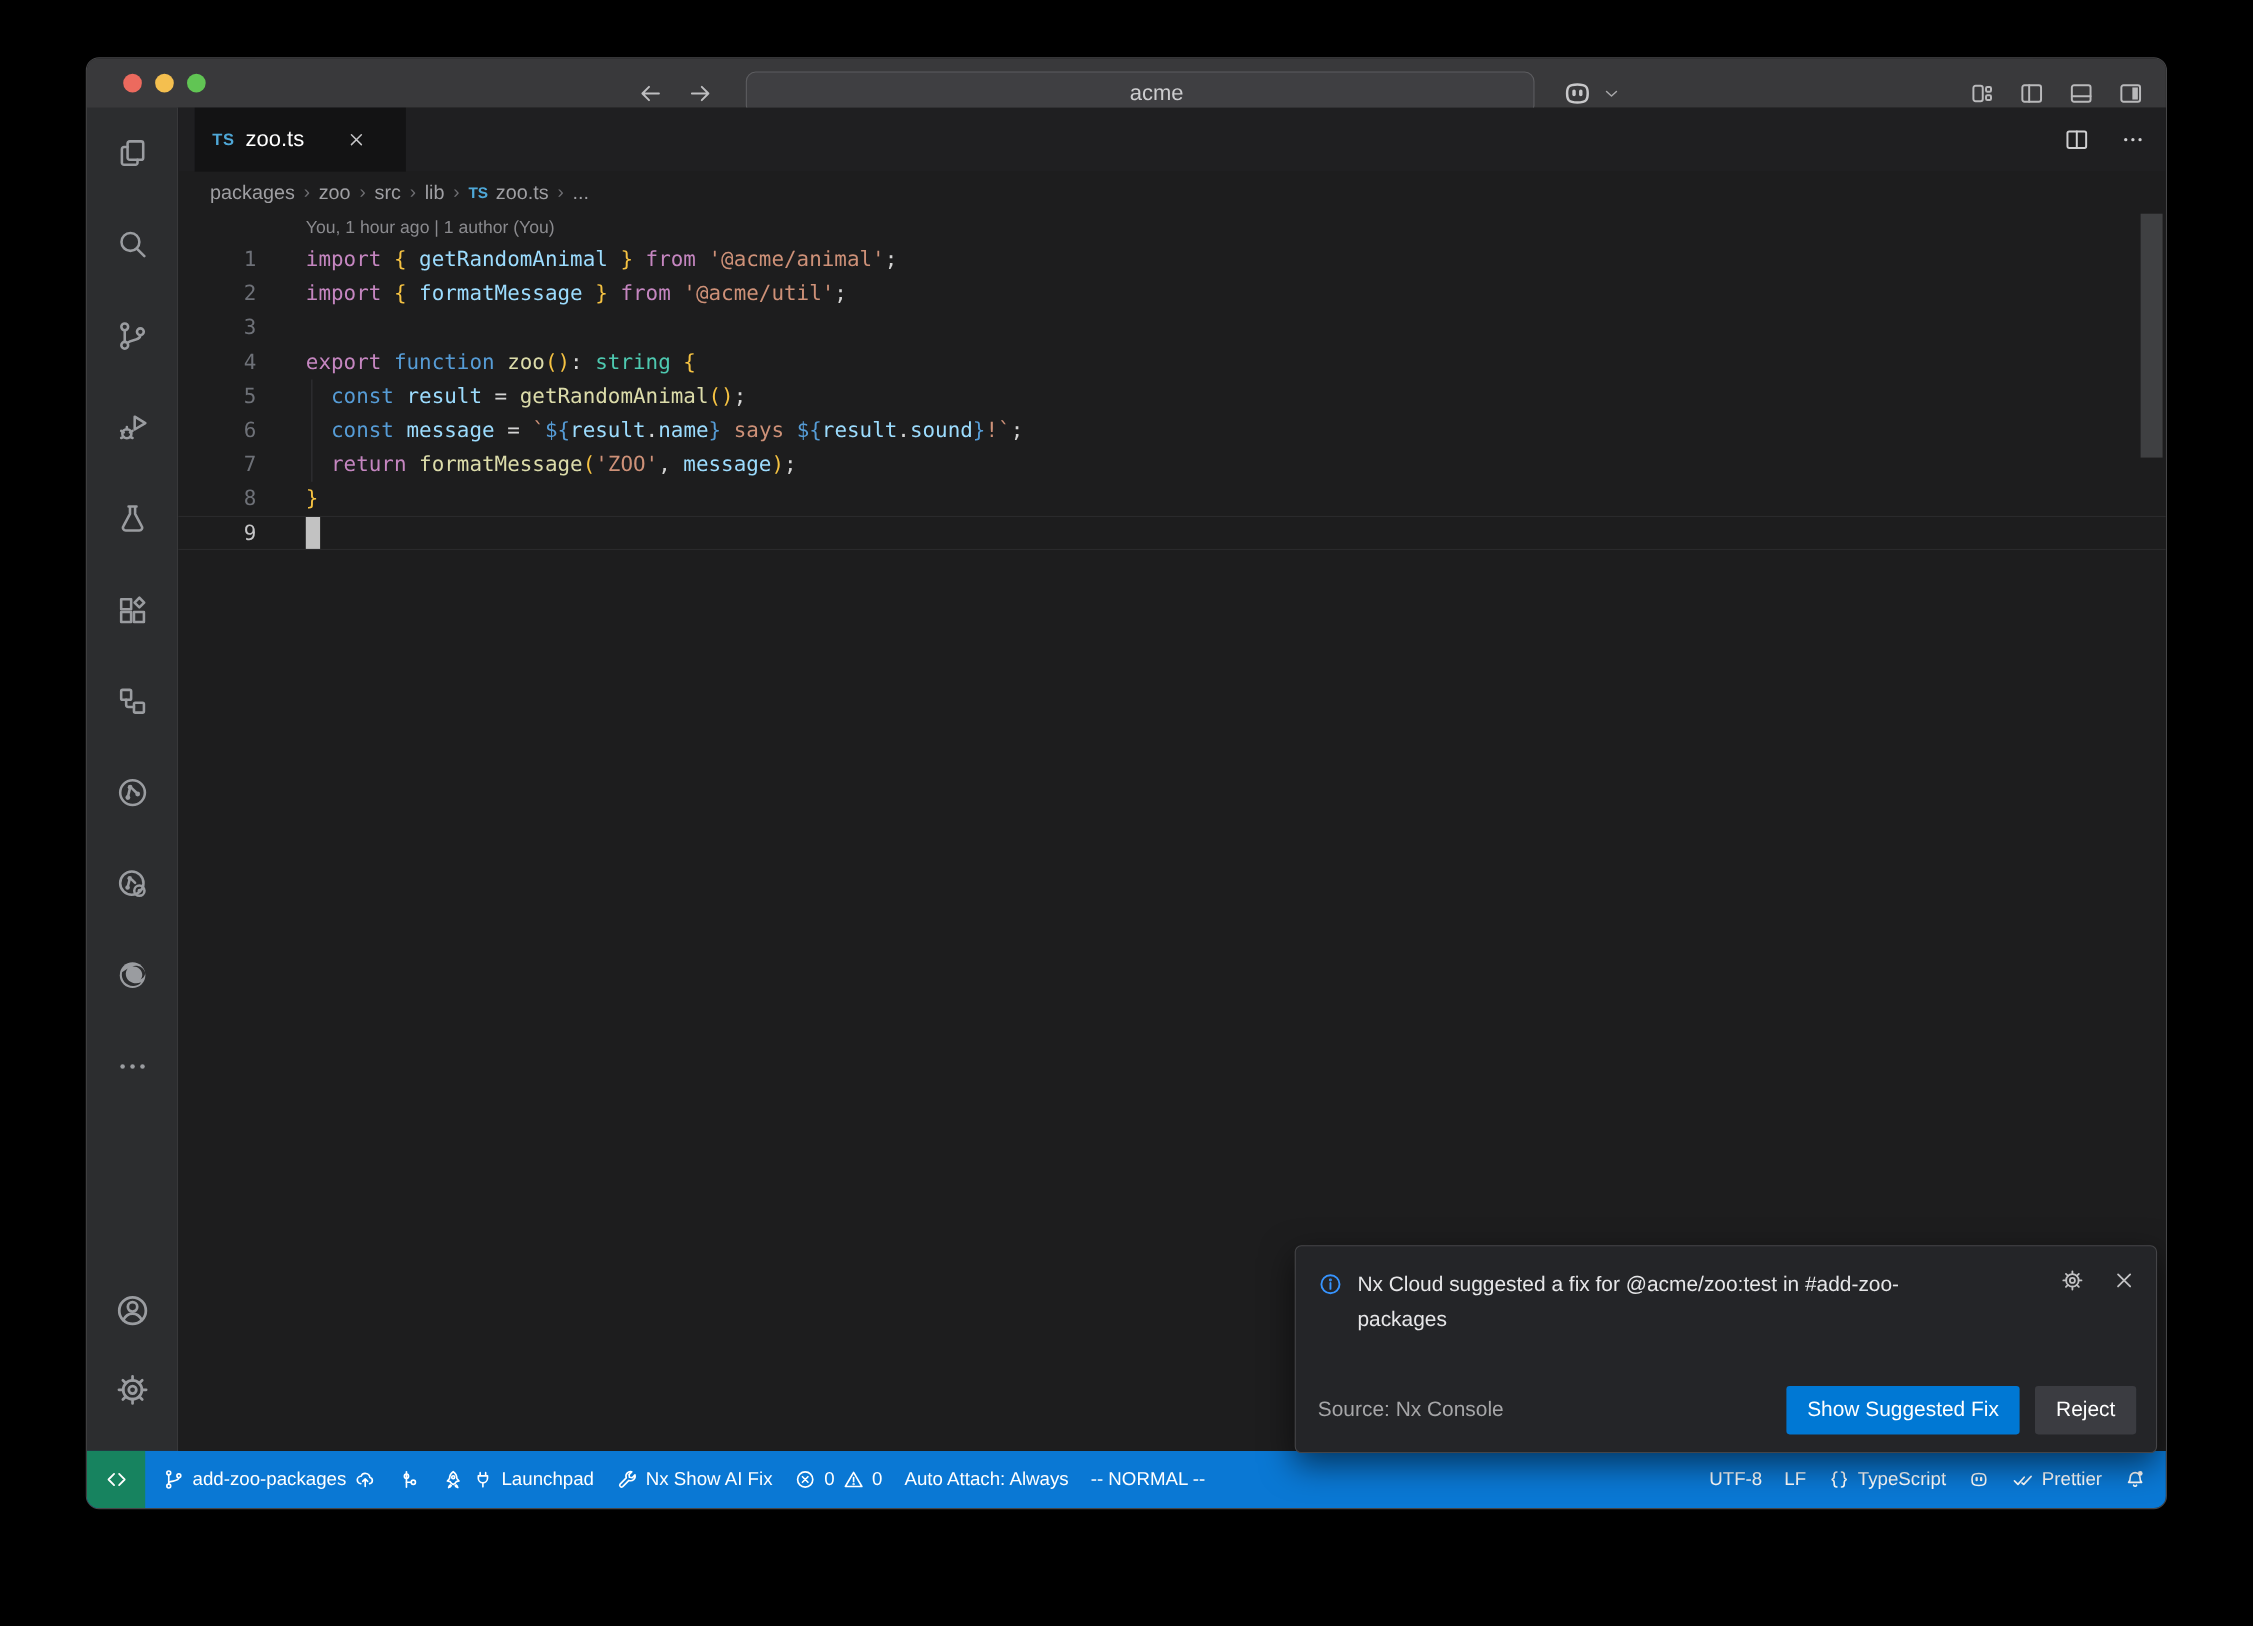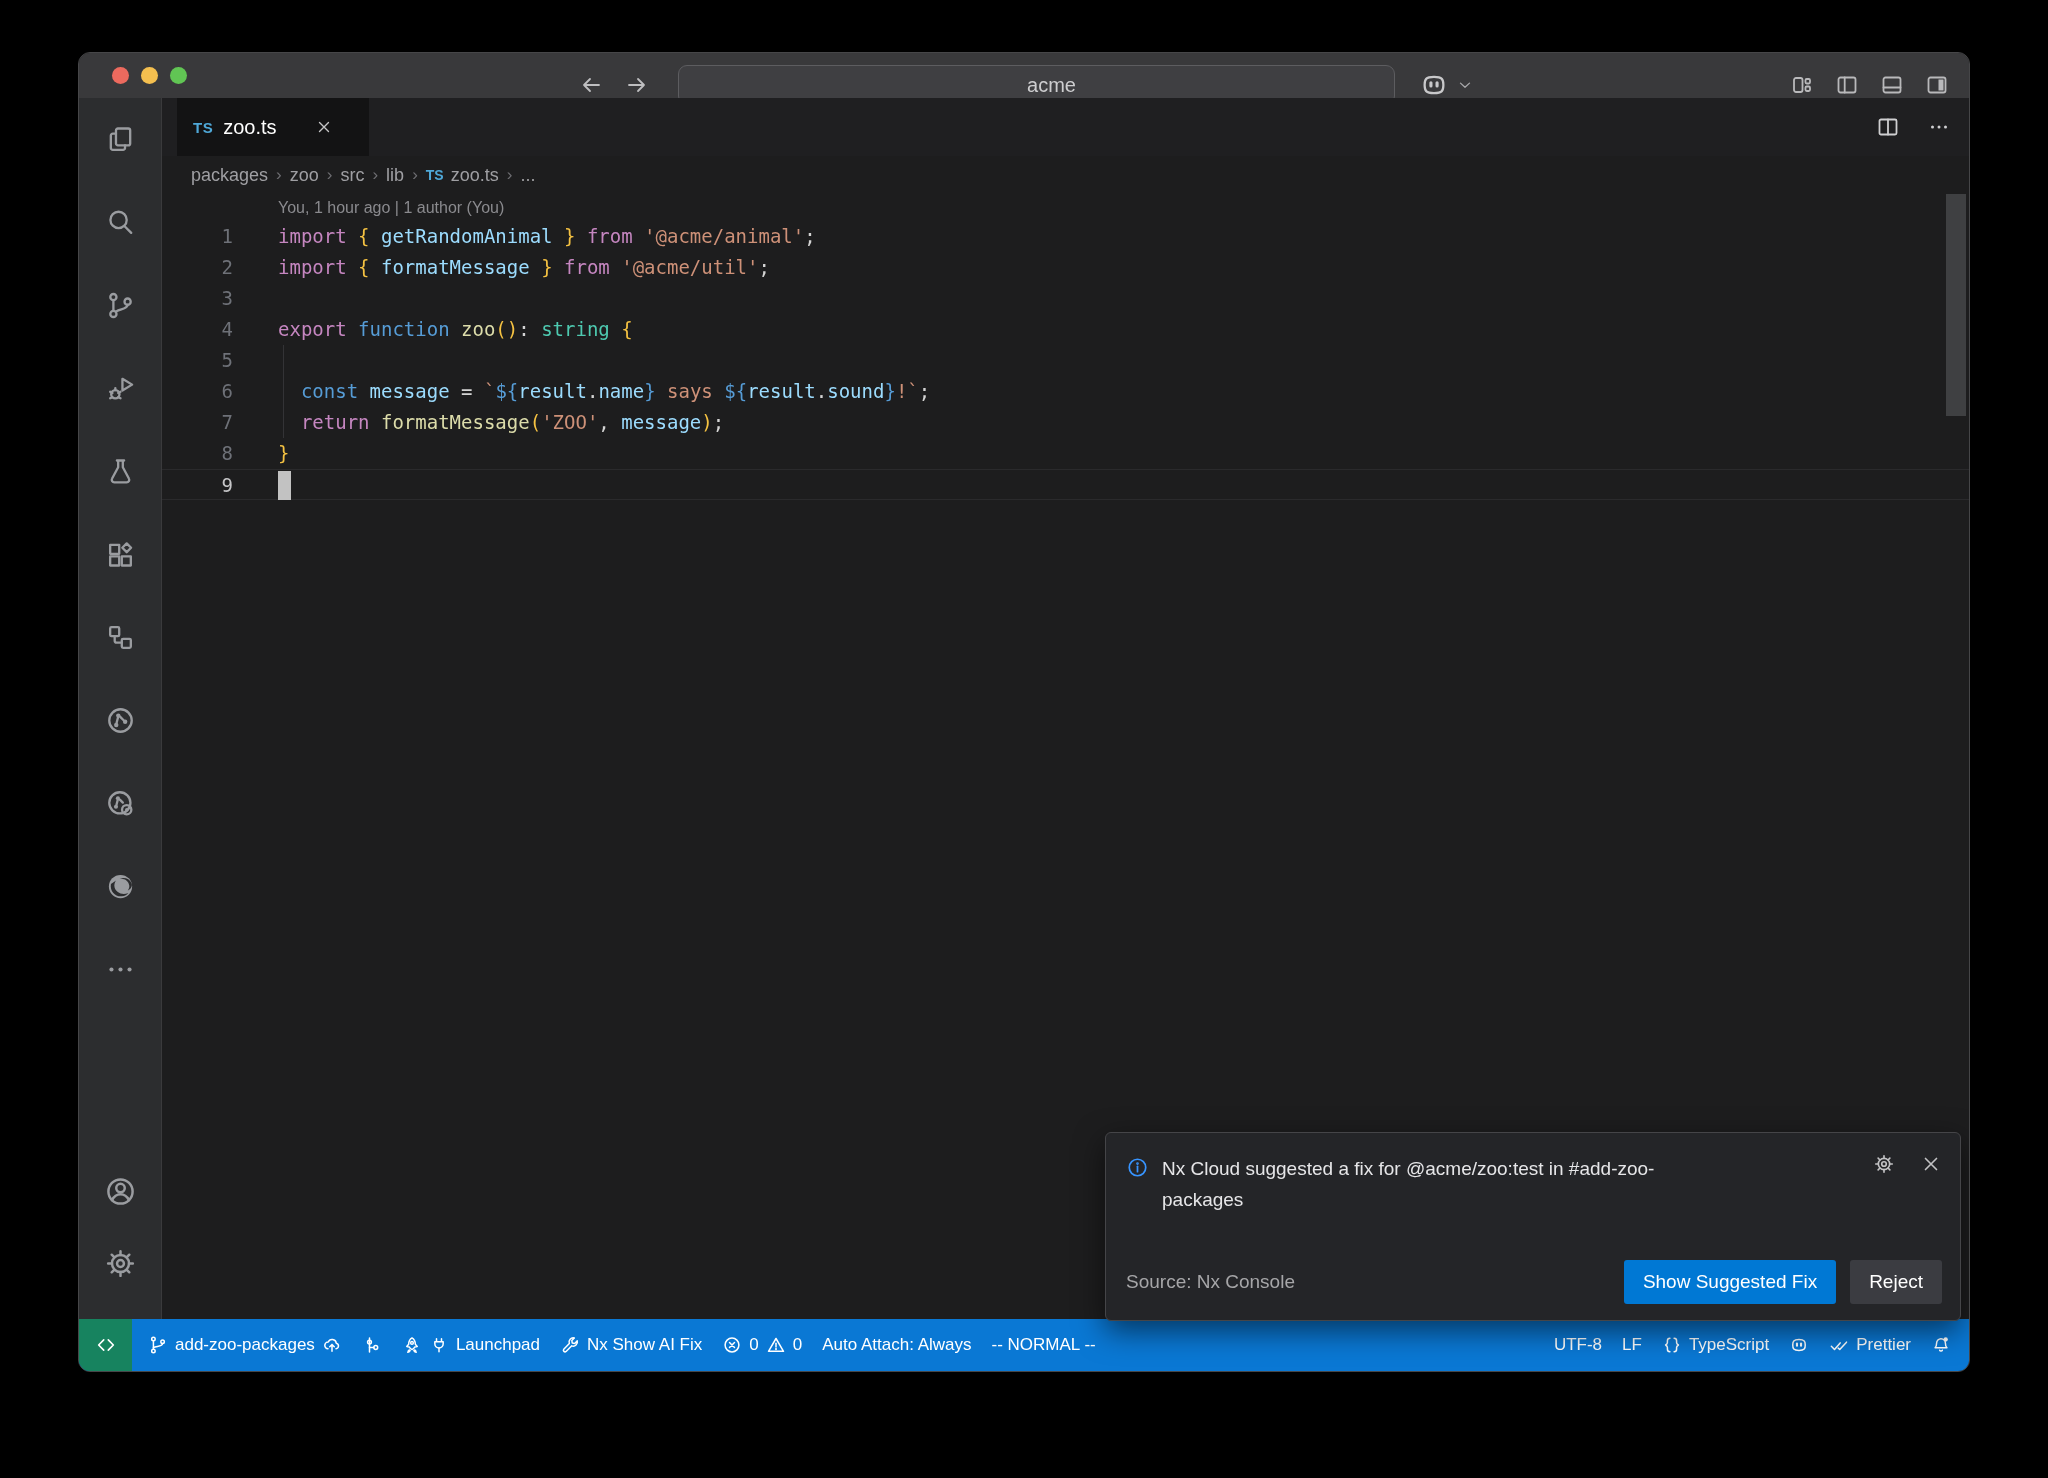--- a/index.html
+++ b/index.html
@@ -63,21 +63,21 @@
   .scroll-thumb{position:absolute;right:3px;top:0;width:20px;height:222px;background:#3F4042;cursor:pointer;}
   
   .statusbar{height:52px;flex:0 0 auto;display:flex;align-items:stretch;background:#0A78D4;color:#FFFFFF;font-size:17px;}
   .remote{width:53px;background:#17835F;display:flex;align-items:center;justify-content:center;cursor:pointer;}
   .remote .ic{width:22px;height:22px;}
   .sb-left{display:flex;align-items:stretch;padding-left:6px;}
   .sb-right{margin-left:auto;display:flex;align-items:stretch;padding-right:8px;}
   .sb-item{display:flex;align-items:center;gap:7px;padding:0 10px;cursor:pointer;white-space:nowrap;}
   .sb-item .ic{width:20px;height:20px;}
   
-  .toast{position:absolute;right:8px;bottom:50px;width:856px;height:189px;background:#242528;
+  .toast{position:absolute;right:8px;bottom:50px;width:784px;height:189px;background:#242528;
     border:1px solid #454548;border-radius:6px;box-sizing:border-box;padding:20px 18px 16px 20px;
     display:flex;flex-direction:column;justify-content:space-between;box-shadow:0 10px 30px rgba(0,0,0,.55);}
   .toast-row1{display:flex;gap:13px;}
   .toast-info{width:23px;height:23px;color:#3794FF;flex:0 0 auto;margin-top:3px;}
   .toast-msg{color:#E6E6E8;font-size:19px;line-height:31px;max-width:560px;}
   .toast-top-icons{margin-left:auto;display:flex;gap:25px;color:#C2C2C4;flex:0 0 auto;}
   .toast-top-icons .ic{width:22px;height:22px;cursor:pointer;}
   .toast-row2{display:flex;align-items:center;}
   .toast-source{color:#A6A6A8;font-size:19px;}
   .toast-buttons{margin-left:auto;display:flex;gap:14px;}
@@ -330,21 +330,21 @@
           <span class="bc-item">...</span>
         </div>
 
       <div class="code-area">
         <div class="blame">You, 1 hour ago | 1 author (You)</div>
         <div id="code-lines">
             <div class="cline"><div class="gutter">1</div><div class="ctext"><span class="tk-kw">import </span><span class="tk-b1">{ </span><span class="tk-var">getRandomAnimal</span><span class="tk-b1"> } </span><span class="tk-kw">from </span><span class="tk-str">'@acme/animal'</span><span class="tk-punc">;</span></div></div>
             <div class="cline"><div class="gutter">2</div><div class="ctext"><span class="tk-kw">import </span><span class="tk-b1">{ </span><span class="tk-var">formatMessage</span><span class="tk-b1"> } </span><span class="tk-kw">from </span><span class="tk-str">'@acme/util'</span><span class="tk-punc">;</span></div></div>
             <div class="cline"><div class="gutter">3</div><div class="ctext"></div></div>
             <div class="cline"><div class="gutter">4</div><div class="ctext"><span class="tk-kw">export </span><span class="tk-decl">function </span><span class="tk-fn">zoo</span><span class="tk-b1">()</span><span class="tk-punc">: </span><span class="tk-type">string </span><span class="tk-b1">{</span></div></div>
-            <div class="cline"><div class="gutter">5</div></div>
+            <div class="cline"><div class="gutter">5</div><div class="ctext"><span class="tk-punc">  </span><span class="tk-decl">const </span><span class="tk-var">result </span><span class="tk-punc">= </span><span class="tk-fn">getRandomAnimal</span><span class="tk-b1">()</span><span class="tk-punc">;</span></div></div>
             <div class="cline"><div class="gutter">6</div><div class="ctext"><span class="tk-punc">  </span><span class="tk-decl">const </span><span class="tk-var">message </span><span class="tk-punc">= </span><span class="tk-str">`</span><span class="tk-interp">${</span><span class="tk-var">result</span><span class="tk-punc">.</span><span class="tk-var">name</span><span class="tk-interp">}</span><span class="tk-str"> says </span><span class="tk-interp">${</span><span class="tk-var">result</span><span class="tk-punc">.</span><span class="tk-var">sound</span><span class="tk-interp">}</span><span class="tk-str">!`</span><span class="tk-punc">;</span></div></div>
             <div class="cline"><div class="gutter">7</div><div class="ctext"><span class="tk-punc">  </span><span class="tk-kw">return </span><span class="tk-fn">formatMessage</span><span class="tk-b1">(</span><span class="tk-str">'ZOO'</span><span class="tk-punc">, </span><span class="tk-var">message</span><span class="tk-b1">)</span><span class="tk-punc">;</span></div></div>
             <div class="cline"><div class="gutter">8</div><div class="ctext"><span class="tk-b1">}</span></div></div>
             <div class="cline cur"><div class="gutter">9</div><div class="ctext"><span class="cursor"></span></div></div>
           </div>
         <div class="indent-guide" style="left:121px;top:151px;height:93px;"></div>
         <div class="scroll-thumb"></div>
       </div>
     </div>
   </div>

